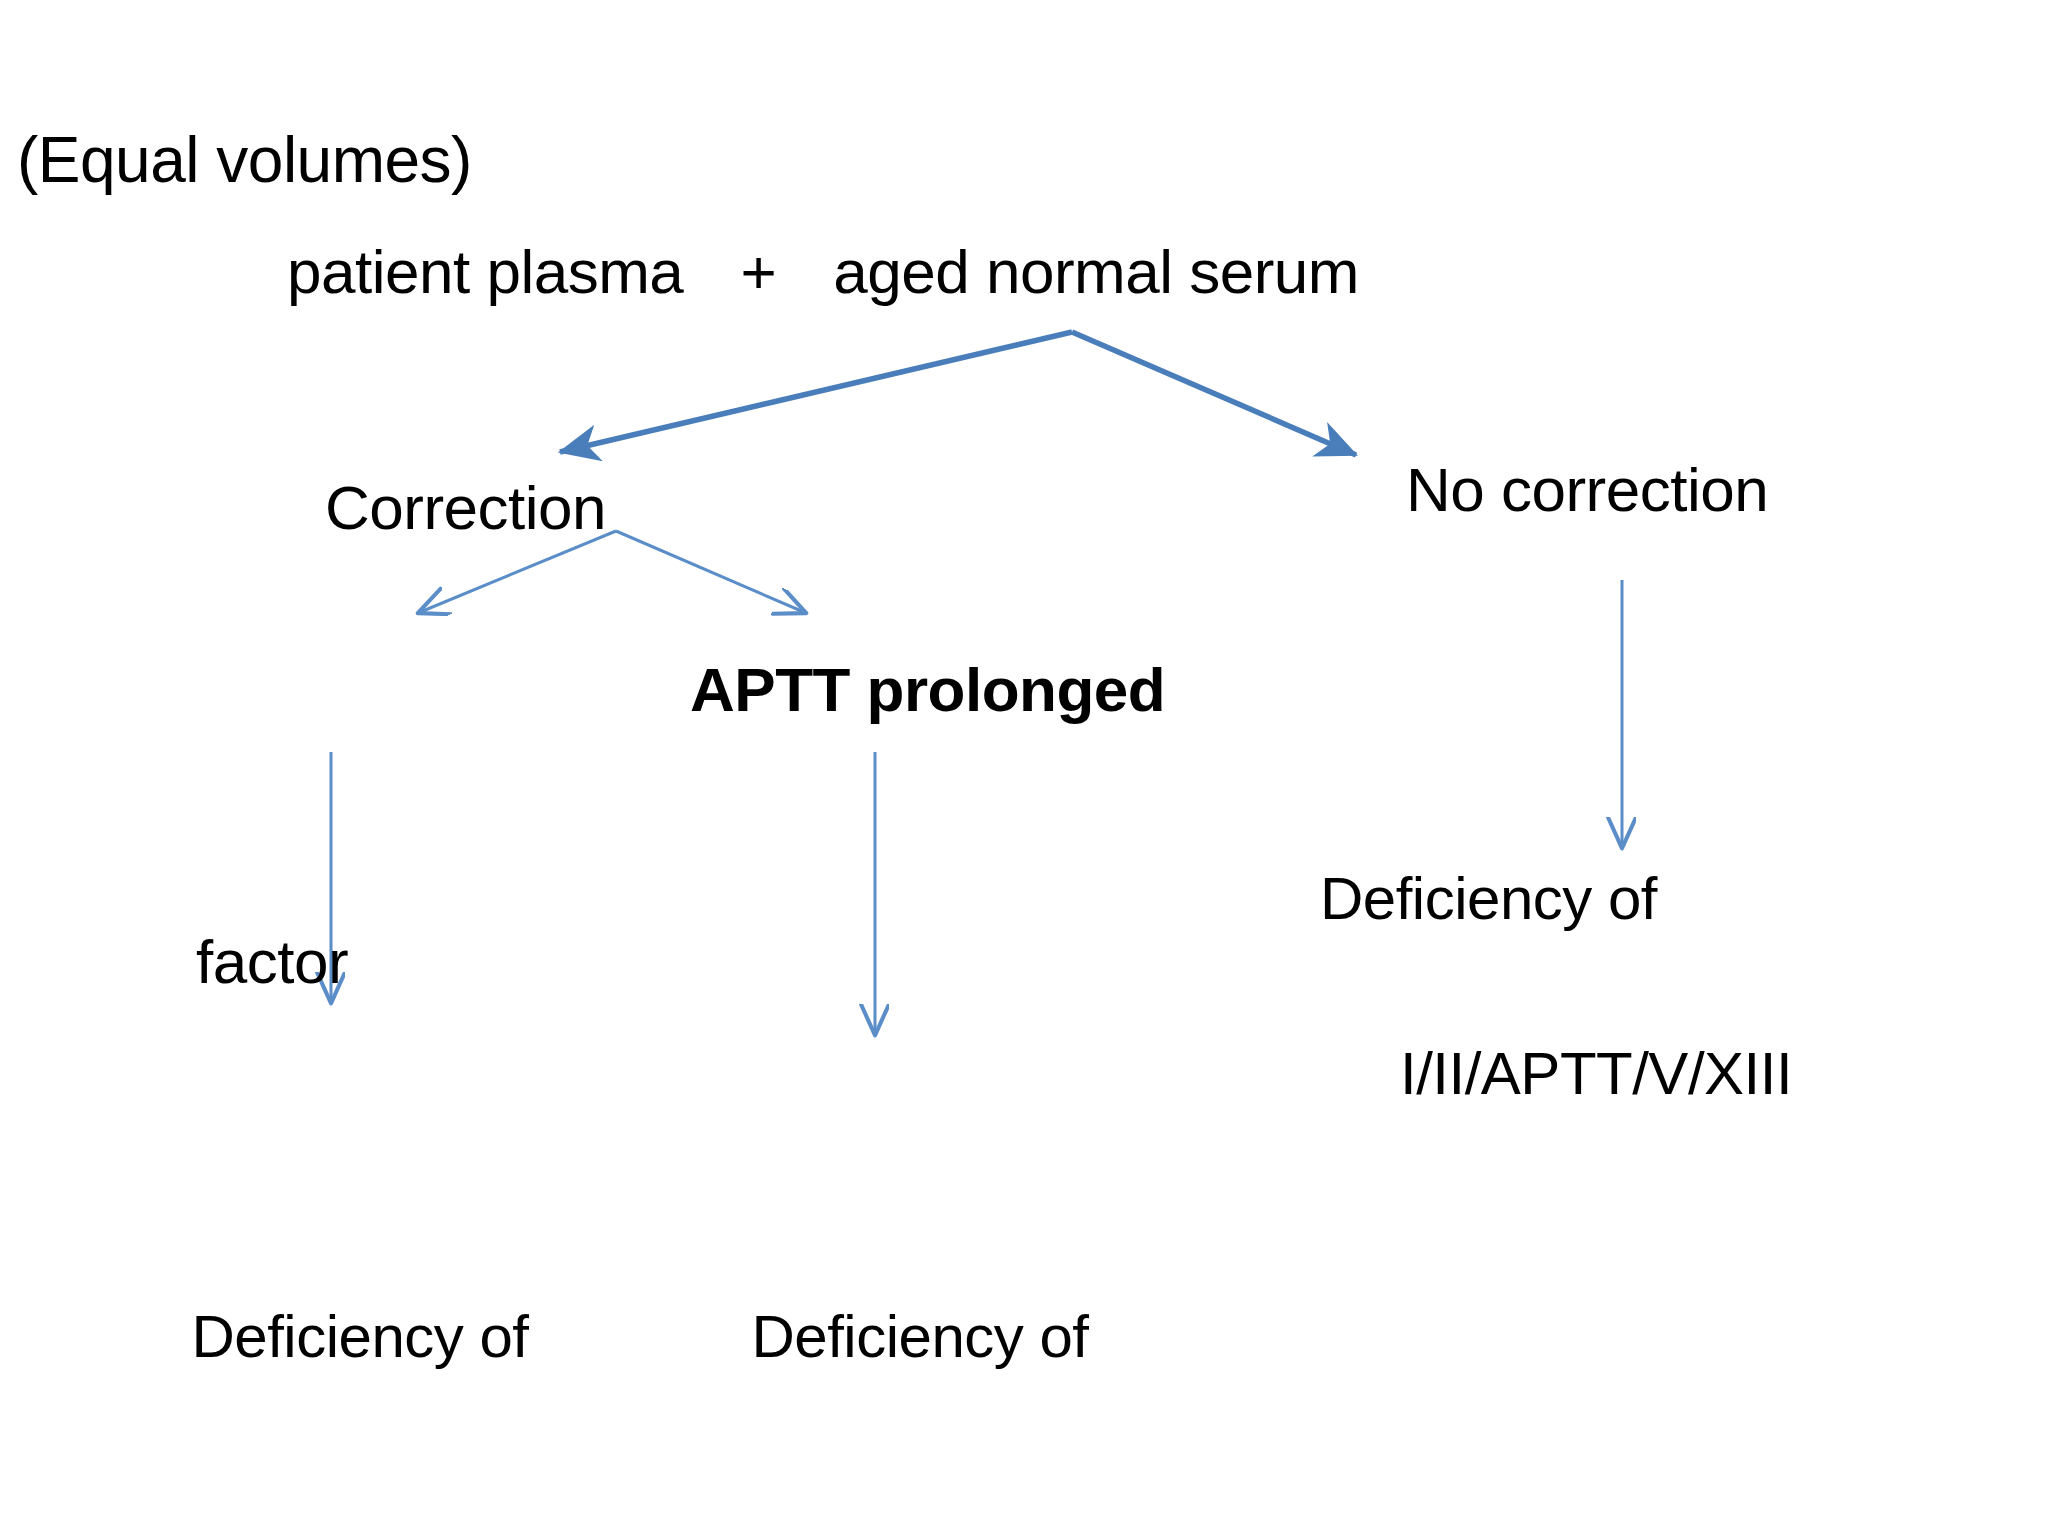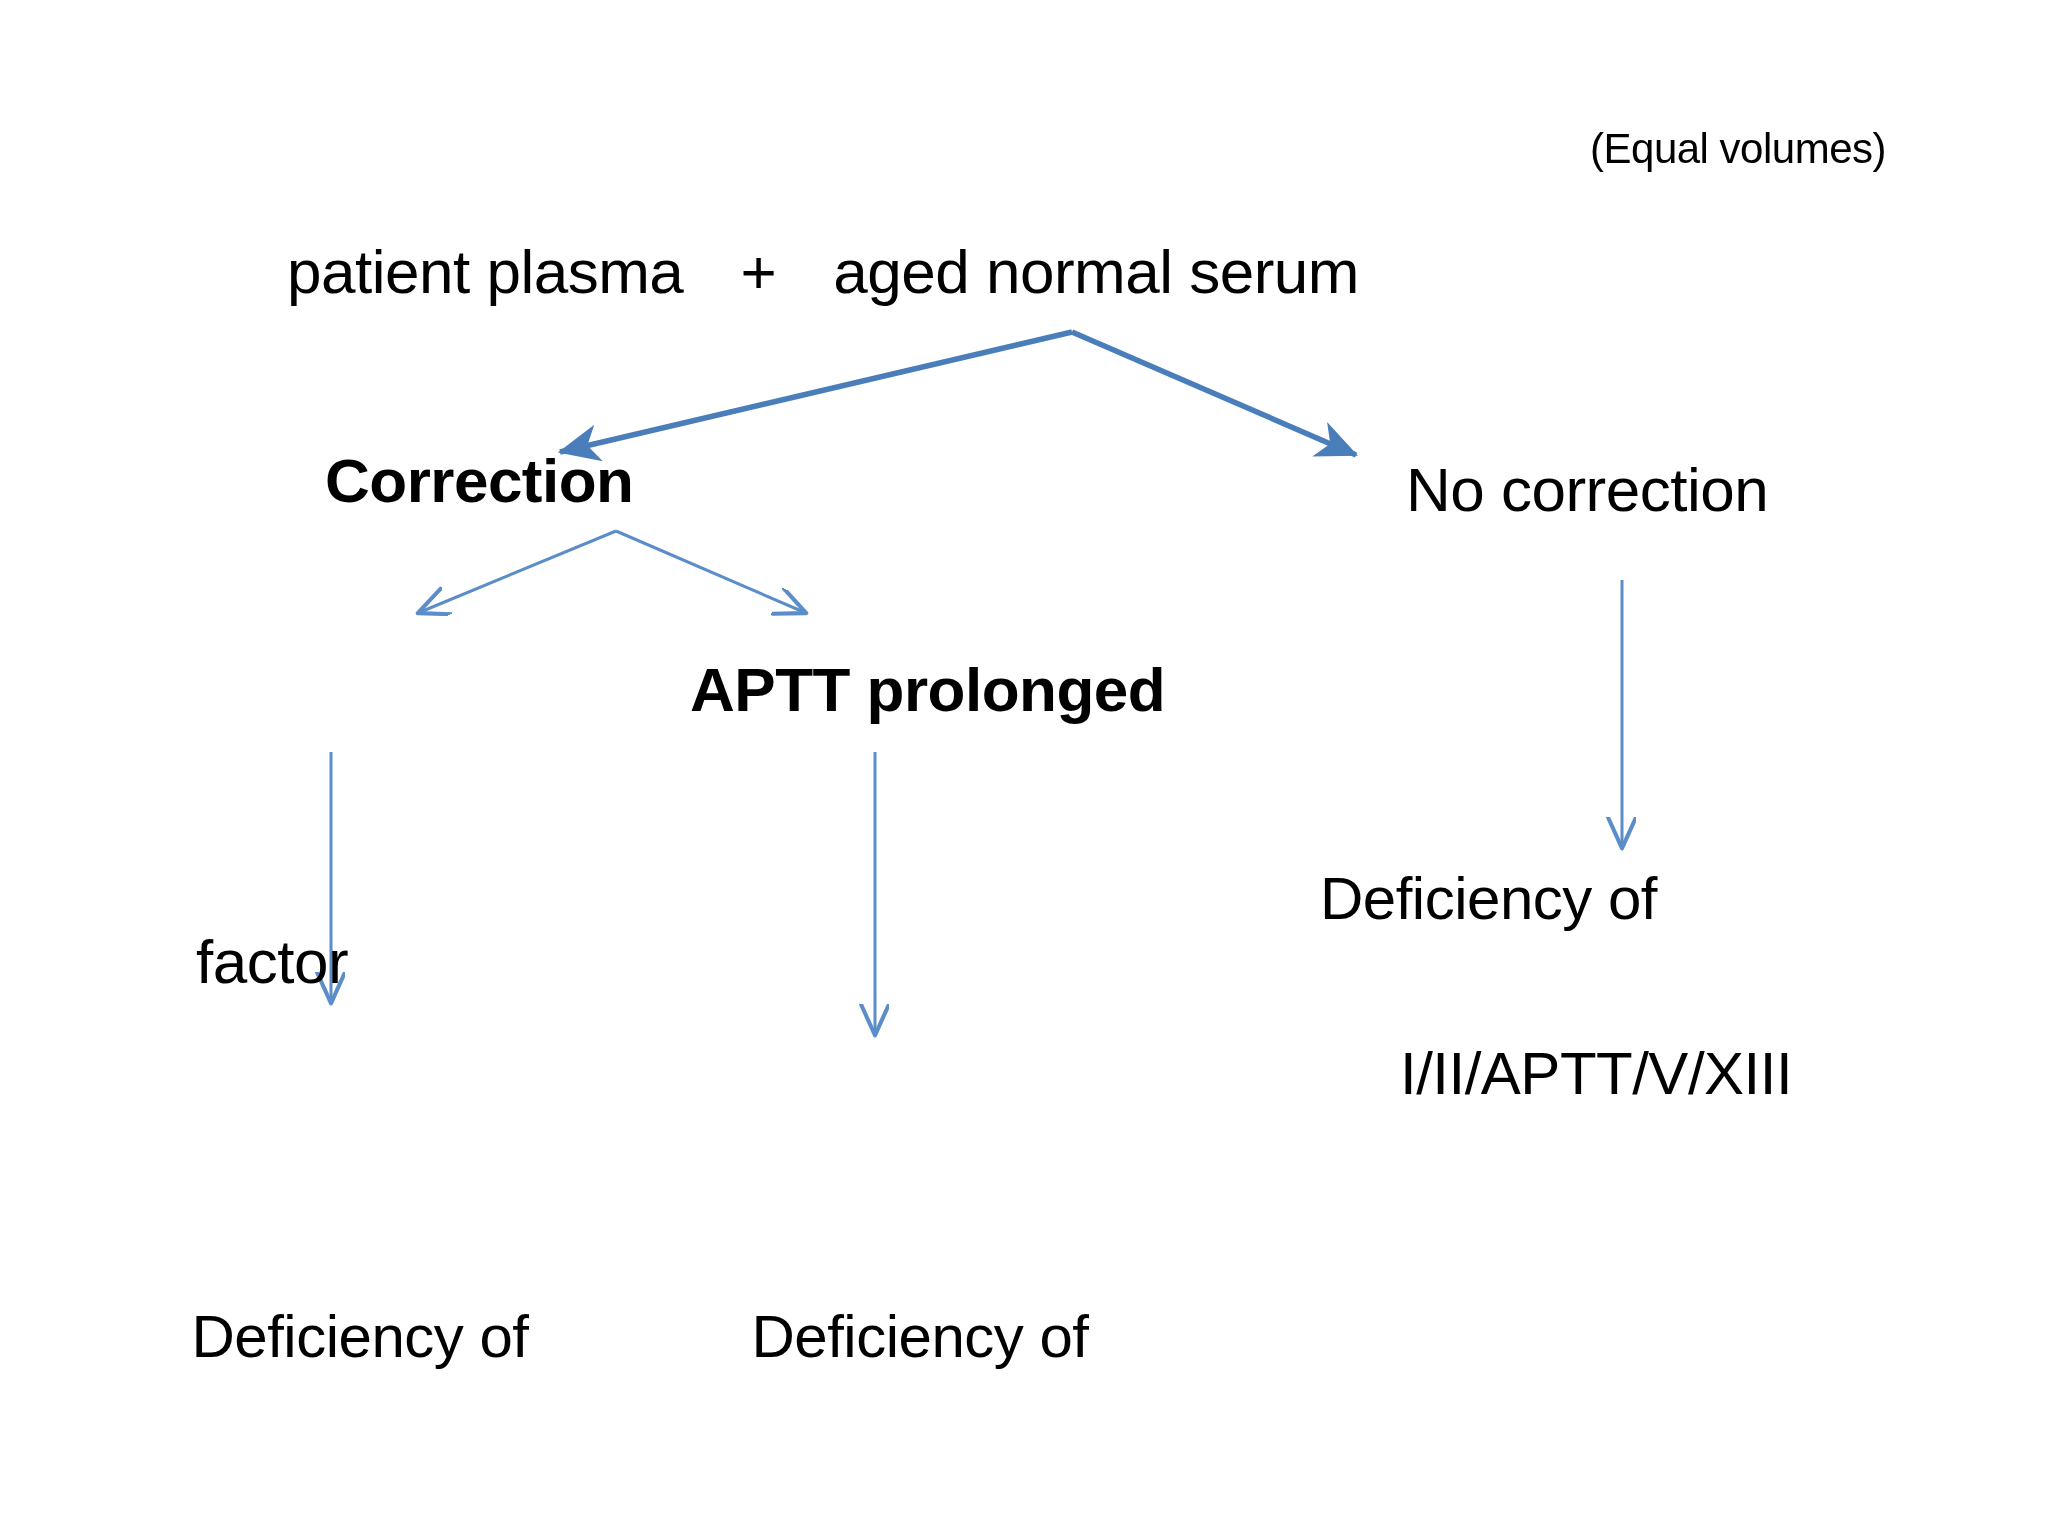--- a/index.html
+++ b/index.html
@@ -22,40 +22,39 @@
     color: #000000;
     font-family: "Liberation Sans", "DejaVu Sans", sans-serif;
     font-weight: 400;
     white-space: pre;
     line-height: 1.12;
     letter-spacing: -0.5px;
   }
 
   
   #equal-volumes {
-    left: 6px; top: 125px;
+    left: 17px; top: 125px;
     width: 1880px;
-    font-size: 42px;
-    text-align: right;
+    font-size: 64px;
+    text-align: left;
   }
   #mix-line {
     left: 0; top: 237px;
     width: 1646px;
     font-size: 62px;
     text-align: center;
   }
   #mix-line .seg-plus { display:inline-block; width: 150px; text-align:center; }
   #mix-line .seg-left  { display:inline-block; }
   #mix-line .seg-right { display:inline-block; }
 
   
   #correction {
-    left: 325px; top: 446px;
+    left: 325px; top: 473px;
     font-size: 62px;
-    font-weight: bold;
   }
   #no-correction {
     left: 1390px; top: 455px;
     font-size: 62px;
     margin-left: 16px;
   }
 
   
   #pt-prolonged {
     left: 120px; top: 655px;

